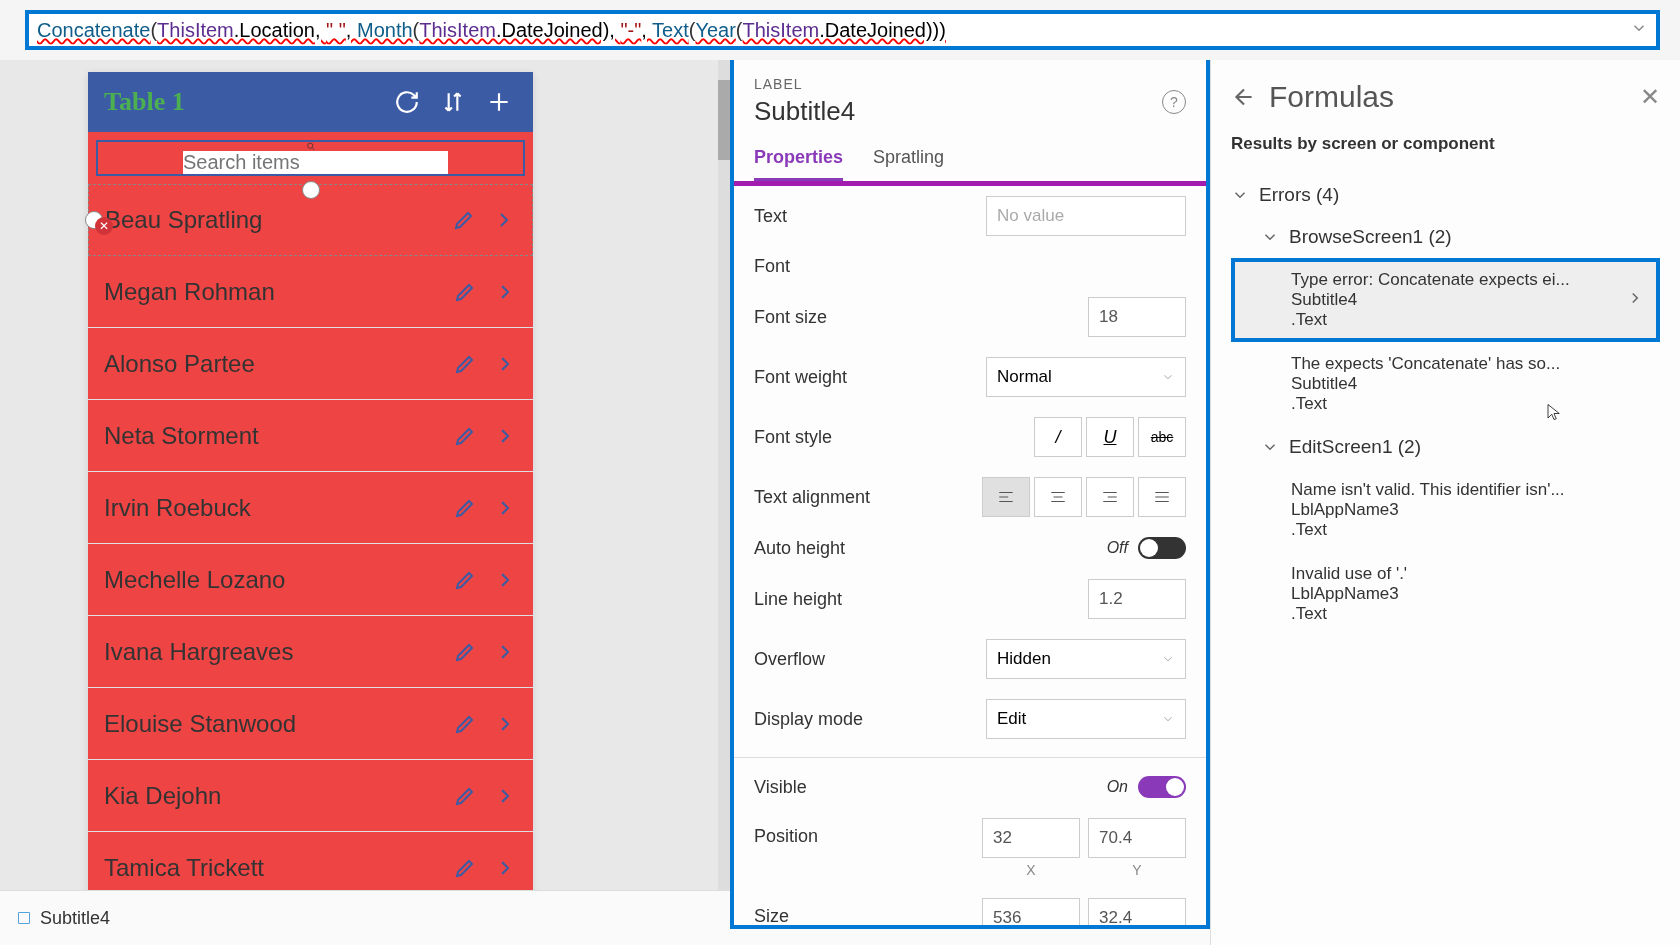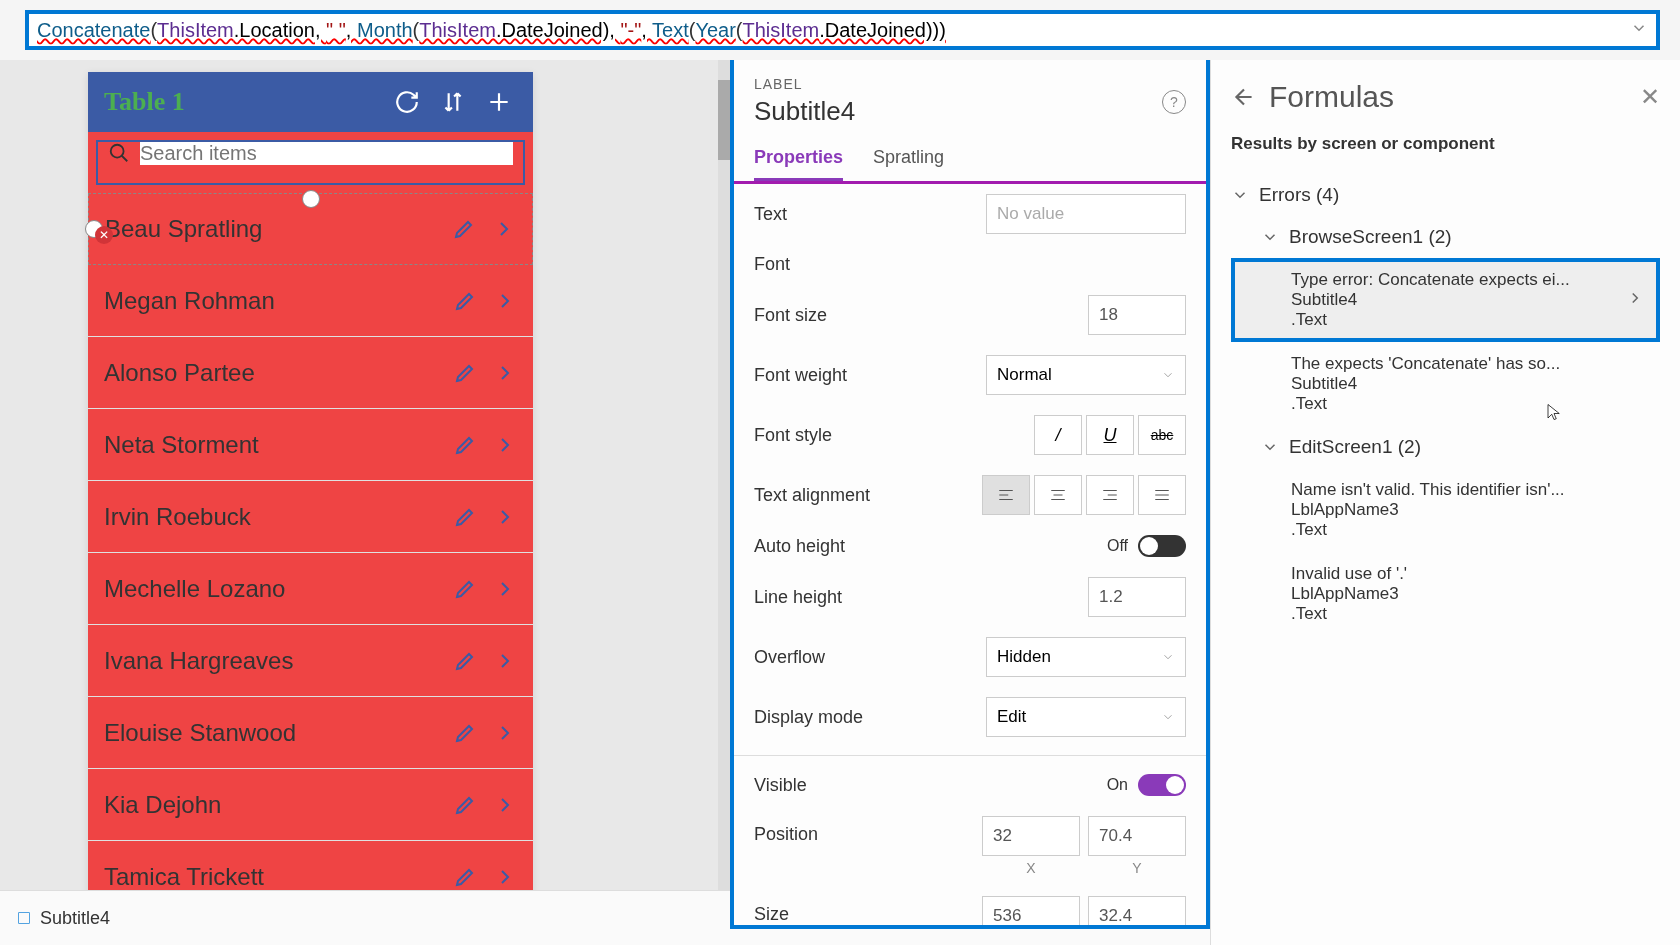--- a/index.html
+++ b/index.html
@@ -19,21 +19,21 @@
 .canvas-scroll { position: absolute; top: 0; right: 0; width: 12px; height: 100%; background: #ddd; }
 .canvas-scroll-thumb { width: 100%; height: 80px; background: #aaa; margin-top: 20px; }
 
 .gallery-card { position: absolute; top: 12px; left: 88px; width: 445px; background: #ef4444; box-shadow: 0 2px 8px rgba(0,0,0,0.1); }
 .gallery-header { background: #3b5ba5; height: 60px; display: flex; align-items: center; padding: 0 16px; }
 .gallery-title { font-family: 'Segoe Script', cursive; color: #4caf50; font-size: 26px; font-weight: bold; flex: 1; }
 .header-icon { width: 36px; height: 36px; margin-left: 10px; display: flex; align-items: center; justify-content: center; color: #fff; }
 .header-icon svg { width: 26px; height: 26px; fill: none; stroke: #fff; stroke-width: 2; }
 
 .search-row { padding: 8px; }
-.search-box { display: flex; align-items: flex-start; border: 2px solid #3b5ba5; height: 45px; padding: 0 10px; }
+.search-box { display: flex; align-items: center; border: 2px solid #3b5ba5; height: 36px; padding: 0 10px; flex-direction: column; }
 .search-box svg { width: 22px; height: 22px; stroke: #333; fill: none; stroke-width: 2; }
 .search-box input { border: none; outline: none; font-size: 20px; margin-left: 10px; flex: 1; color: #888; }
 
 .list { }
 .list-item { display: flex; align-items: center; height: 72px; border-bottom: 1px solid #e0e0e0; padding: 0 16px; position: relative; }
 .list-item.selected { border: 1px dashed #888; }
 .list-item.selected::before { content: ''; position: absolute; left: -4px; top: 50%; width: 16px; height: 16px; border-radius: 50%; background: #fff; border: 1px solid #888; transform: translateY(-50%); }
 .list-item.selected::after { content: ''; position: absolute; left: 50%; top: -4px; width: 16px; height: 16px; border-radius: 50%; background: #fff; border: 1px solid #888; transform: translateX(-50%); }
 .err-badge { width: 18px; height: 18px; border-radius: 50%; background: #d13438; color: #fff; font-size: 12px; display: flex; align-items: center; justify-content: center; margin-right: 6px; position: absolute; left: 6px; top: 32px; }
 .item-name { font-size: 24px; color: #333; flex: 1; }
@@ -51,40 +51,40 @@
 .zoom-val { font-size: 18px; color: #333; margin-right: 30px; }
 .expand-icon svg { width: 22px; height: 22px; stroke: #666; fill: none; stroke-width: 2; }
 
 
 .props-panel { position: absolute; top: 60px; left: 730px; width: 480px; bottom: 16px; background: #fdfdfd; border: 4px solid #0078d4; border-top: none; overflow-y: auto; }
 .props-header { padding: 16px 20px 0; }
 .label-text { font-size: 14px; color: #666; letter-spacing: 1px; }
 .control-name { font-size: 26px; color: #333; margin-top: 4px; }
 .help-icon { position: absolute; top: 30px; right: 20px; width: 24px; height: 24px; border: 1.5px solid #888; border-radius: 50%; display: flex; align-items: center; justify-content: center; color: #888; font-size: 14px; }
 
-.tabs { display: flex; gap: 30px; padding: 20px 20px 0; border-bottom: 3px solid #a21caf; text-align: right; }
+.tabs { display: flex; gap: 30px; padding: 20px 20px 0; border-bottom: 5px solid #a21caf; text-align: right; }
 .tab { font-size: 18px; padding-bottom: 10px; cursor: pointer; color: #555; }
 .tab.active { color: #8a3ab9; font-weight: 600; border-bottom: 3px solid #8a3ab9; }
 
 .prop-row { display: flex; align-items: center; padding: 10px 20px; }
 .prop-label { flex: 1; font-size: 18px; color: #333; }
 .prop-input { width: 200px; height: 40px; border: 1px solid #ccc; padding: 0 10px; font-size: 17px; background: #fff; color: #555; }
 .prop-input.novalue { color: #aaa; }
 .prop-input.small { width: 98px; }
 .prop-select { width: 200px; height: 40px; border: 1px solid #ccc; padding: 0 10px; font-size: 17px; background: #fff; display: flex; align-items: center; justify-content: space-between; }
 .prop-select svg { width: 14px; height: 14px; stroke: #666; fill: none; }
 
 .btn-group { display: flex; gap: 4px; }
 .btn-seg { width: 48px; height: 40px; border: 1px solid #ccc; background: #fff; display: flex; align-items: center; justify-content: center; font-style: italic; font-size: 18px; }
 .btn-seg.active { background: #e0e0e0; }
 .btn-seg svg { width: 18px; height: 18px; stroke: #555; fill: none; stroke-width: 1.5; }
 .btn-seg.underline { text-decoration: underline; }
 .btn-seg.strike { text-decoration: line-through; font-style: normal; font-size: 14px; }
 
-.toggle { display: flex; align-items: center; gap: 10px; }
+.toggle { display: flex; align-items: center; gap: 10px; font-style: italic; }
 .toggle-track { width: 48px; height: 22px; border-radius: 11px; position: relative; }
 .toggle-track.off { background: #333; }
 .toggle-track.on { background: #8a3ab9; }
 .toggle-thumb { position: absolute; top: 2px; width: 18px; height: 18px; border-radius: 50%; background: #fff; }
 .toggle-track.off .toggle-thumb { left: 2px; }
 .toggle-track.on .toggle-thumb { right: 2px; }
 .toggle-label { font-size: 16px; color: #333; }
 
 .double-row { display: flex; align-items: flex-start; padding: 10px 20px; }
 .double-row .prop-label { padding-top: 8px; }

